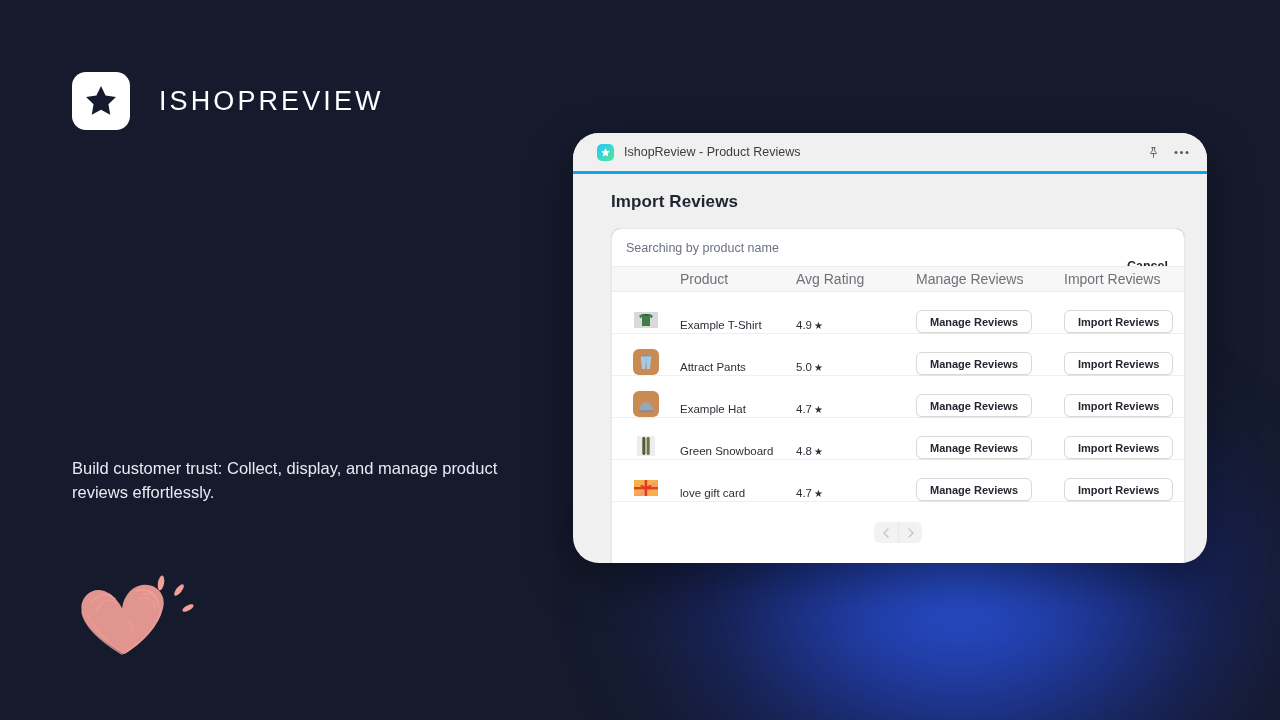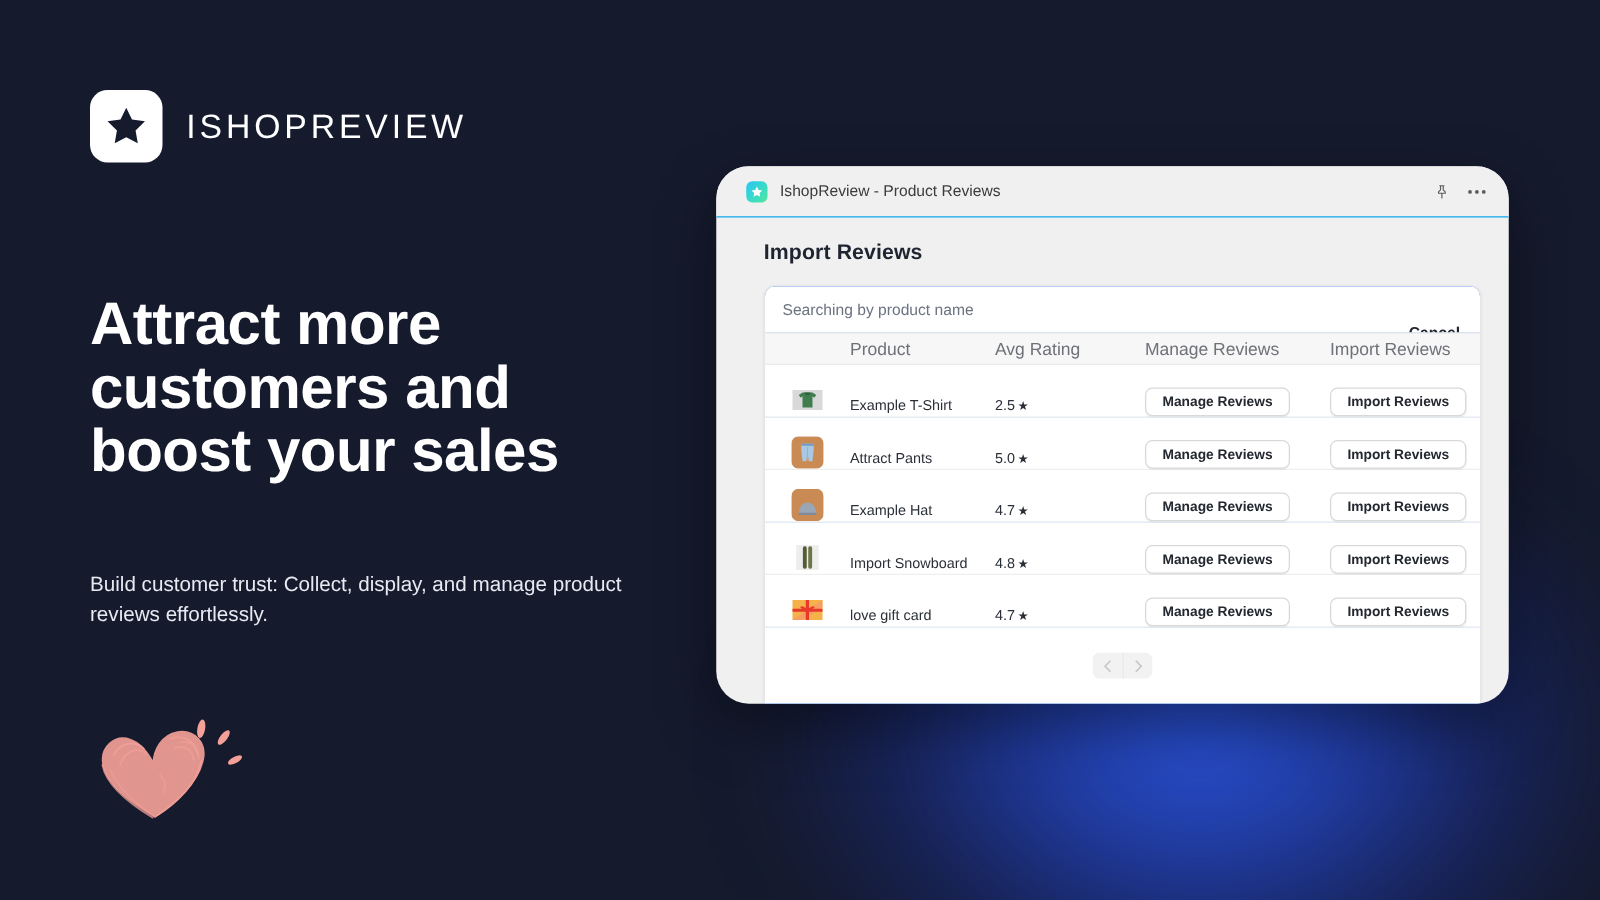--- a/index.html
+++ b/index.html
@@ -42,21 +42,21 @@
     width: 470px;
     height: 720px;
   }
 
   .brand {
     position: absolute;
     left: 0;
     top: 72px;
     display: flex;
     align-items: center;
-    gap: 19px;
+    gap: 29px;
   }
   .brand-mark {
     width: 58px;
     height: 58px;
     border-radius: 14px;
     background: #ffffff;
     display: flex;
     align-items: center;
     justify-content: center;
   }
@@ -114,21 +114,21 @@
     display: flex;
     flex-direction: column;
   }
 
   .titlebar {
     height: 41px;
     flex: 0 0 41px;
     display: flex;
     align-items: center;
     padding: 0 18px 0 24px;
-    border-bottom: 1px solid #0ea5e9;
+    border-bottom: 3px solid #0ea5e9;
     background: #f0f0f0;
   }
   .app-icon {
     width: 17px;
     height: 17px;
     border-radius: 5px;
     background: linear-gradient(135deg, #29c5f6 0%, #36d7d0 45%, #4ee89a 100%);
     display: flex;
     align-items: center;
     justify-content: center;
@@ -313,21 +313,20 @@
 
   <div class="brand">
     <div class="brand-mark">
       <svg width="38" height="38" viewBox="0 0 24 24">
         <path d="M12 2.6l2.9 5.95 6.55.95-4.74 4.62 1.12 6.53L12 17.57l-5.83 3.08 1.12-6.53L2.55 9.5l6.55-.95z" fill="#151a2d"></path>
       </svg>
     </div>
     <div class="brand-name">ISHOPREVIEW</div>
   </div>
 
-  <h1 class="headline">Attract more customers and boost your sales</h1>
 
   <p class="subhead">Build customer trust: Collect, display, and manage product reviews effortlessly.</p>
 
   <div class="heart-doodle">
     <svg width="130" height="100" viewBox="0 0 130 100">
       <g fill="none" stroke="#f3a098" stroke-linecap="round" stroke-linejoin="round">
         <path d="M58 85 C40 74 20 60 17 44 C14 30 26 20 38 24 C47 27 53 36 57 44
                  C57 32 64 20 76 18 C90 16 99 27 96 40 C92 58 74 75 58 85 Z" fill="#f3a098" stroke-width="2.2" opacity="0.92"></path>
         <path d="M56 86 C38 75 19 60 16 44" stroke-width="1.6" opacity="0.75"></path>
         <path d="M60 84 C76 74 92 58 95 41" stroke-width="1.6" opacity="0.75"></path>
@@ -396,21 +395,21 @@
         <span class="thumb">
           <svg width="26" height="26" viewBox="0 0 26 26">
             <rect width="26" height="26" fill="#ffffff"></rect>
             <rect x="1" y="5" width="24" height="16" fill="#d9d9d9"></rect>
             <path d="M9 7h8l3 2-1.6 2.2L17 10v9H9v-9l-1.4 1.2L6 9z" fill="#3f7d4e"></path>
             <path d="M10.6 7h4.8c0 1.4-1.1 2.2-2.4 2.2S10.6 8.4 10.6 7z" fill="#2e6039"></path>
           </svg>
         </span>
       </div>
       <div class="c-name"><span class="p-name">Example T-Shirt</span></div>
-      <div class="c-rating"><span class="p-rating"><span>2.5</span><span class="star">★</span></span></div>
+      <div class="c-rating"><span class="p-rating"><span>4.9</span><span class="star">★</span></span></div>
       <div class="c-manage"><button class="pill">Manage Reviews</button></div>
       <div class="c-import"><button class="pill">Import Reviews</button></div>
     </div>
 
     <div class="row">
       <div class="c-thumb">
         <span class="thumb">
           <svg width="26" height="26" viewBox="0 0 26 26">
             <rect width="26" height="26" fill="#c98a54"></rect>
             <path d="M8 6h10v4c0 4-1 7-1 10h-3l-1-7-1 7H9c0-3-1-6-1-10z" fill="#a8c8e4"></path>
@@ -445,21 +444,21 @@
       <div class="c-thumb">
         <span class="thumb">
           <svg width="26" height="26" viewBox="0 0 26 26">
             <rect width="26" height="26" fill="#ffffff"></rect>
             <rect x="4" y="3" width="18" height="20" fill="#ededed"></rect>
             <rect x="9.3" y="4" width="3.1" height="18" rx="1.4" fill="#535c36"></rect>
             <rect x="13.6" y="4" width="3.1" height="18" rx="1.4" fill="#6b7545"></rect>
           </svg>
         </span>
       </div>
-      <div class="c-name"><span class="p-name">Import Snowboard</span></div>
+      <div class="c-name"><span class="p-name">Green Snowboard</span></div>
       <div class="c-rating"><span class="p-rating"><span>4.8</span><span class="star">★</span></span></div>
       <div class="c-manage"><button class="pill">Manage Reviews</button></div>
       <div class="c-import"><button class="pill">Import Reviews</button></div>
     </div>
 
     <div class="row">
       <div class="c-thumb">
         <span class="thumb">
           <svg width="26" height="26" viewBox="0 0 26 26">
             <rect width="26" height="26" fill="#ffffff"></rect>

